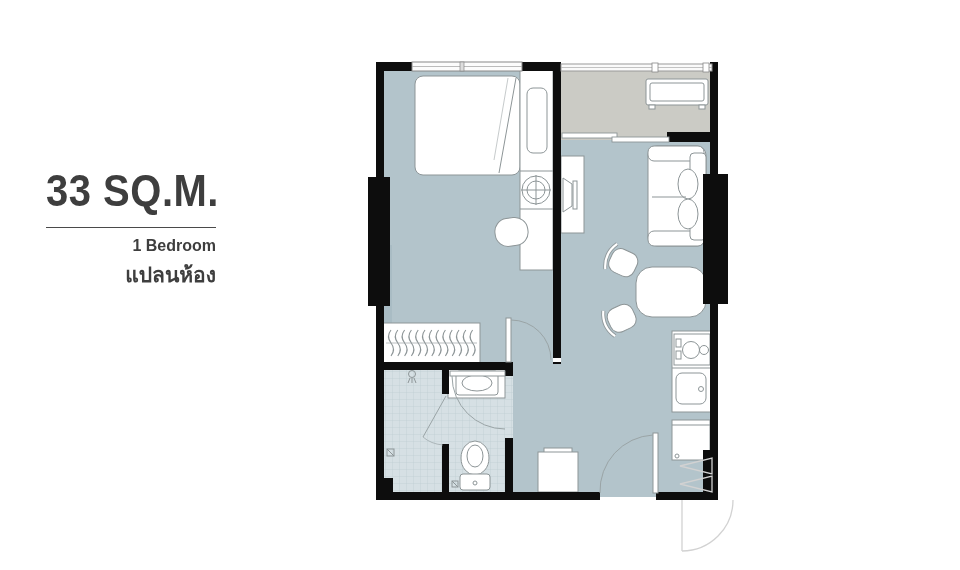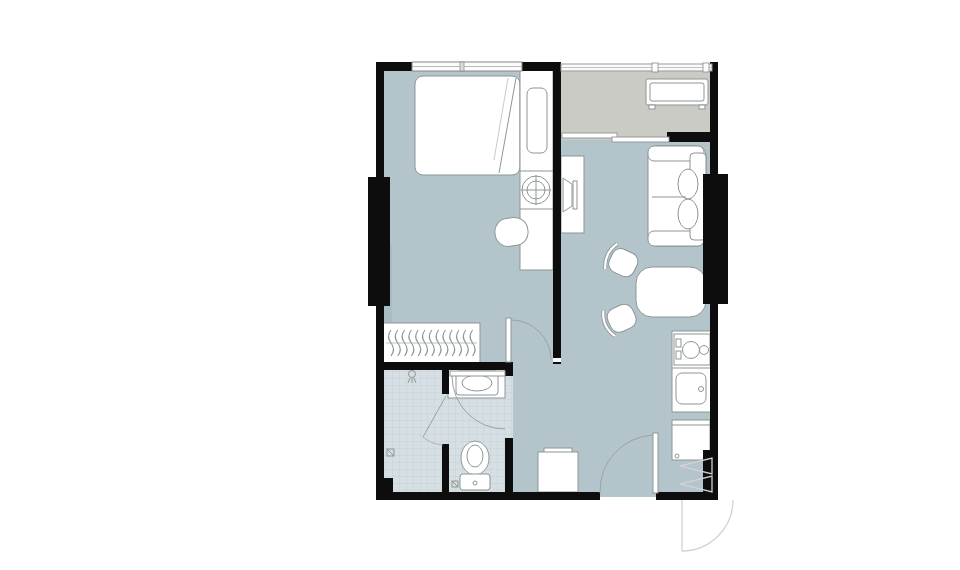--- a/index.html
+++ b/index.html
@@ -15,20 +15,26 @@
   .furn{fill:#ffffff;stroke:#8d9597;stroke-width:1;}
   .furn-l{fill:none;stroke:#8d9597;stroke-width:1;}
   .faint{fill:none;stroke:#d2d2d2;stroke-width:1.3;}
   .arc{fill:none;stroke:#9aa4a6;stroke-width:1;}
 </style>
 </head>
 <body>
 
 <div class="canvas">
 
+  <div class="info">
+    <div class="area">33 SQ.M.</div>
+    <div class="rule"></div>
+    <div class="bed-label">1 Bedroom</div>
+    <div class="thai-label">แปลนห้อง</div>
+  </div>
 
   <svg width="960" height="570" viewBox="0 0 960 570">
     <defs>
       <pattern id="tiles" width="7" height="7" patternUnits="userSpaceOnUse">
         <rect width="7" height="7" fill="#d6e0e4"></rect>
         <path d="M7,0 H0 V7" fill="none" stroke="#bccbd1" stroke-width="0.7"></path>
       </pattern>
       <path id="hanger" d="M0,0 c-3.5,4.5 -3.5,8.5 0,13 c3.5,4.5 3.5,8.5 0,13" fill="none" stroke="#8d9597" stroke-width="1.1"></path>
       <g id="chair">
         <rect x="2" y="0" width="27" height="25" rx="9" class="furn"></rect>

